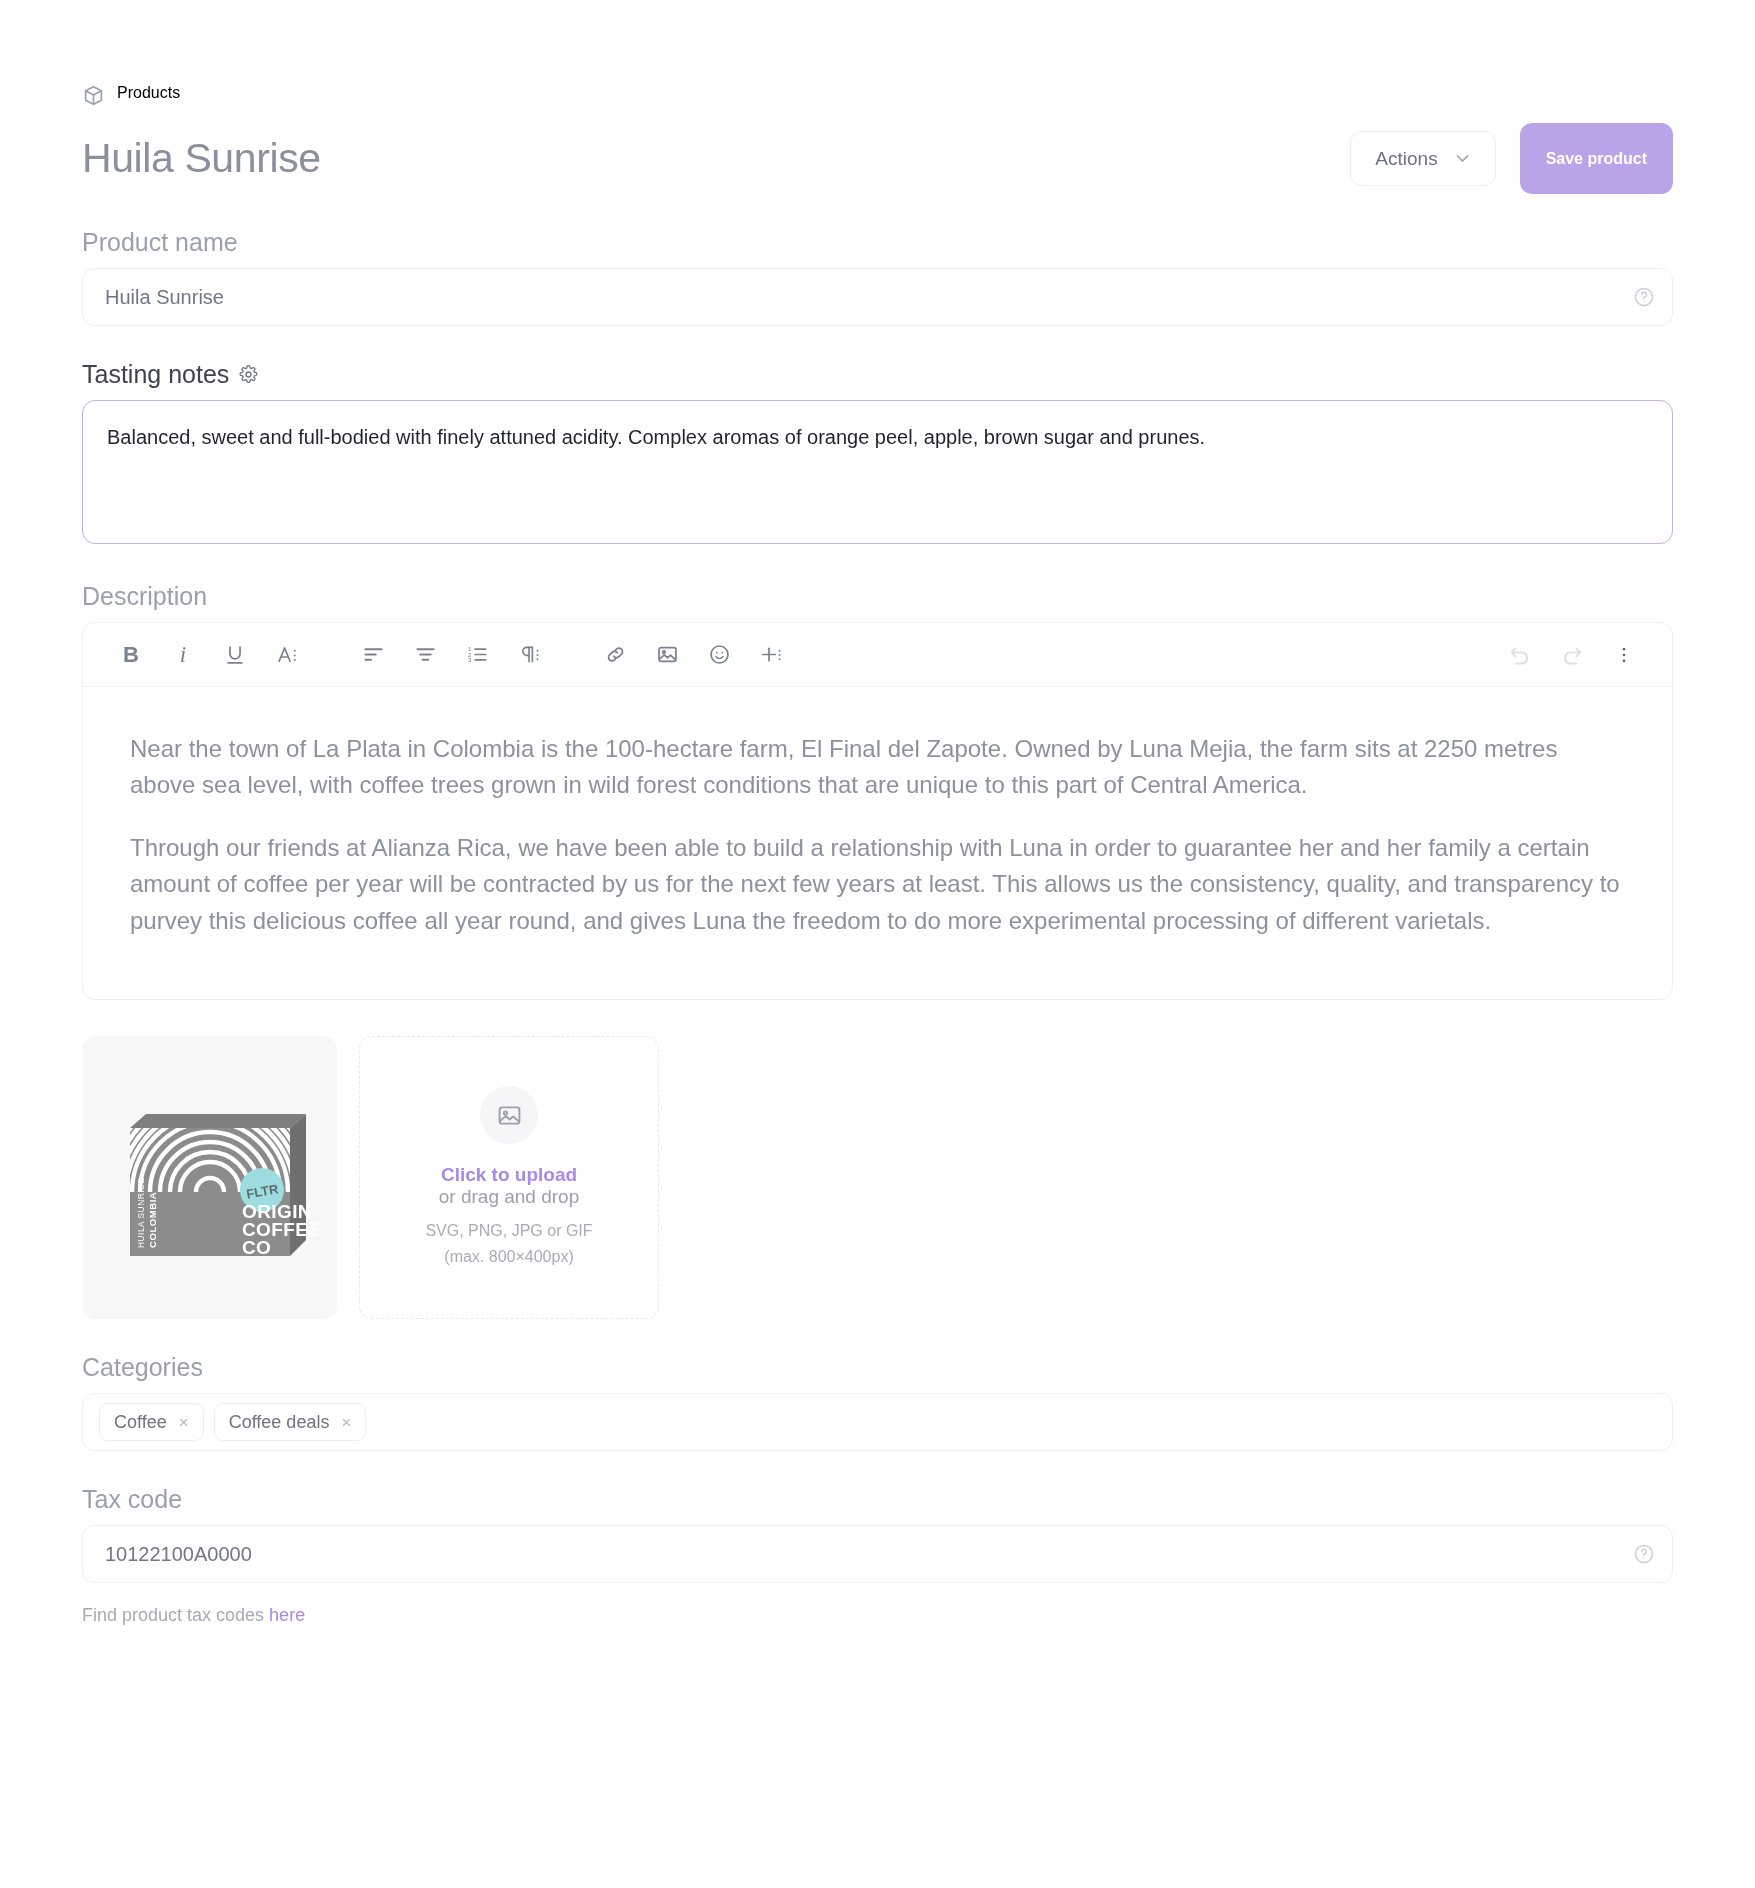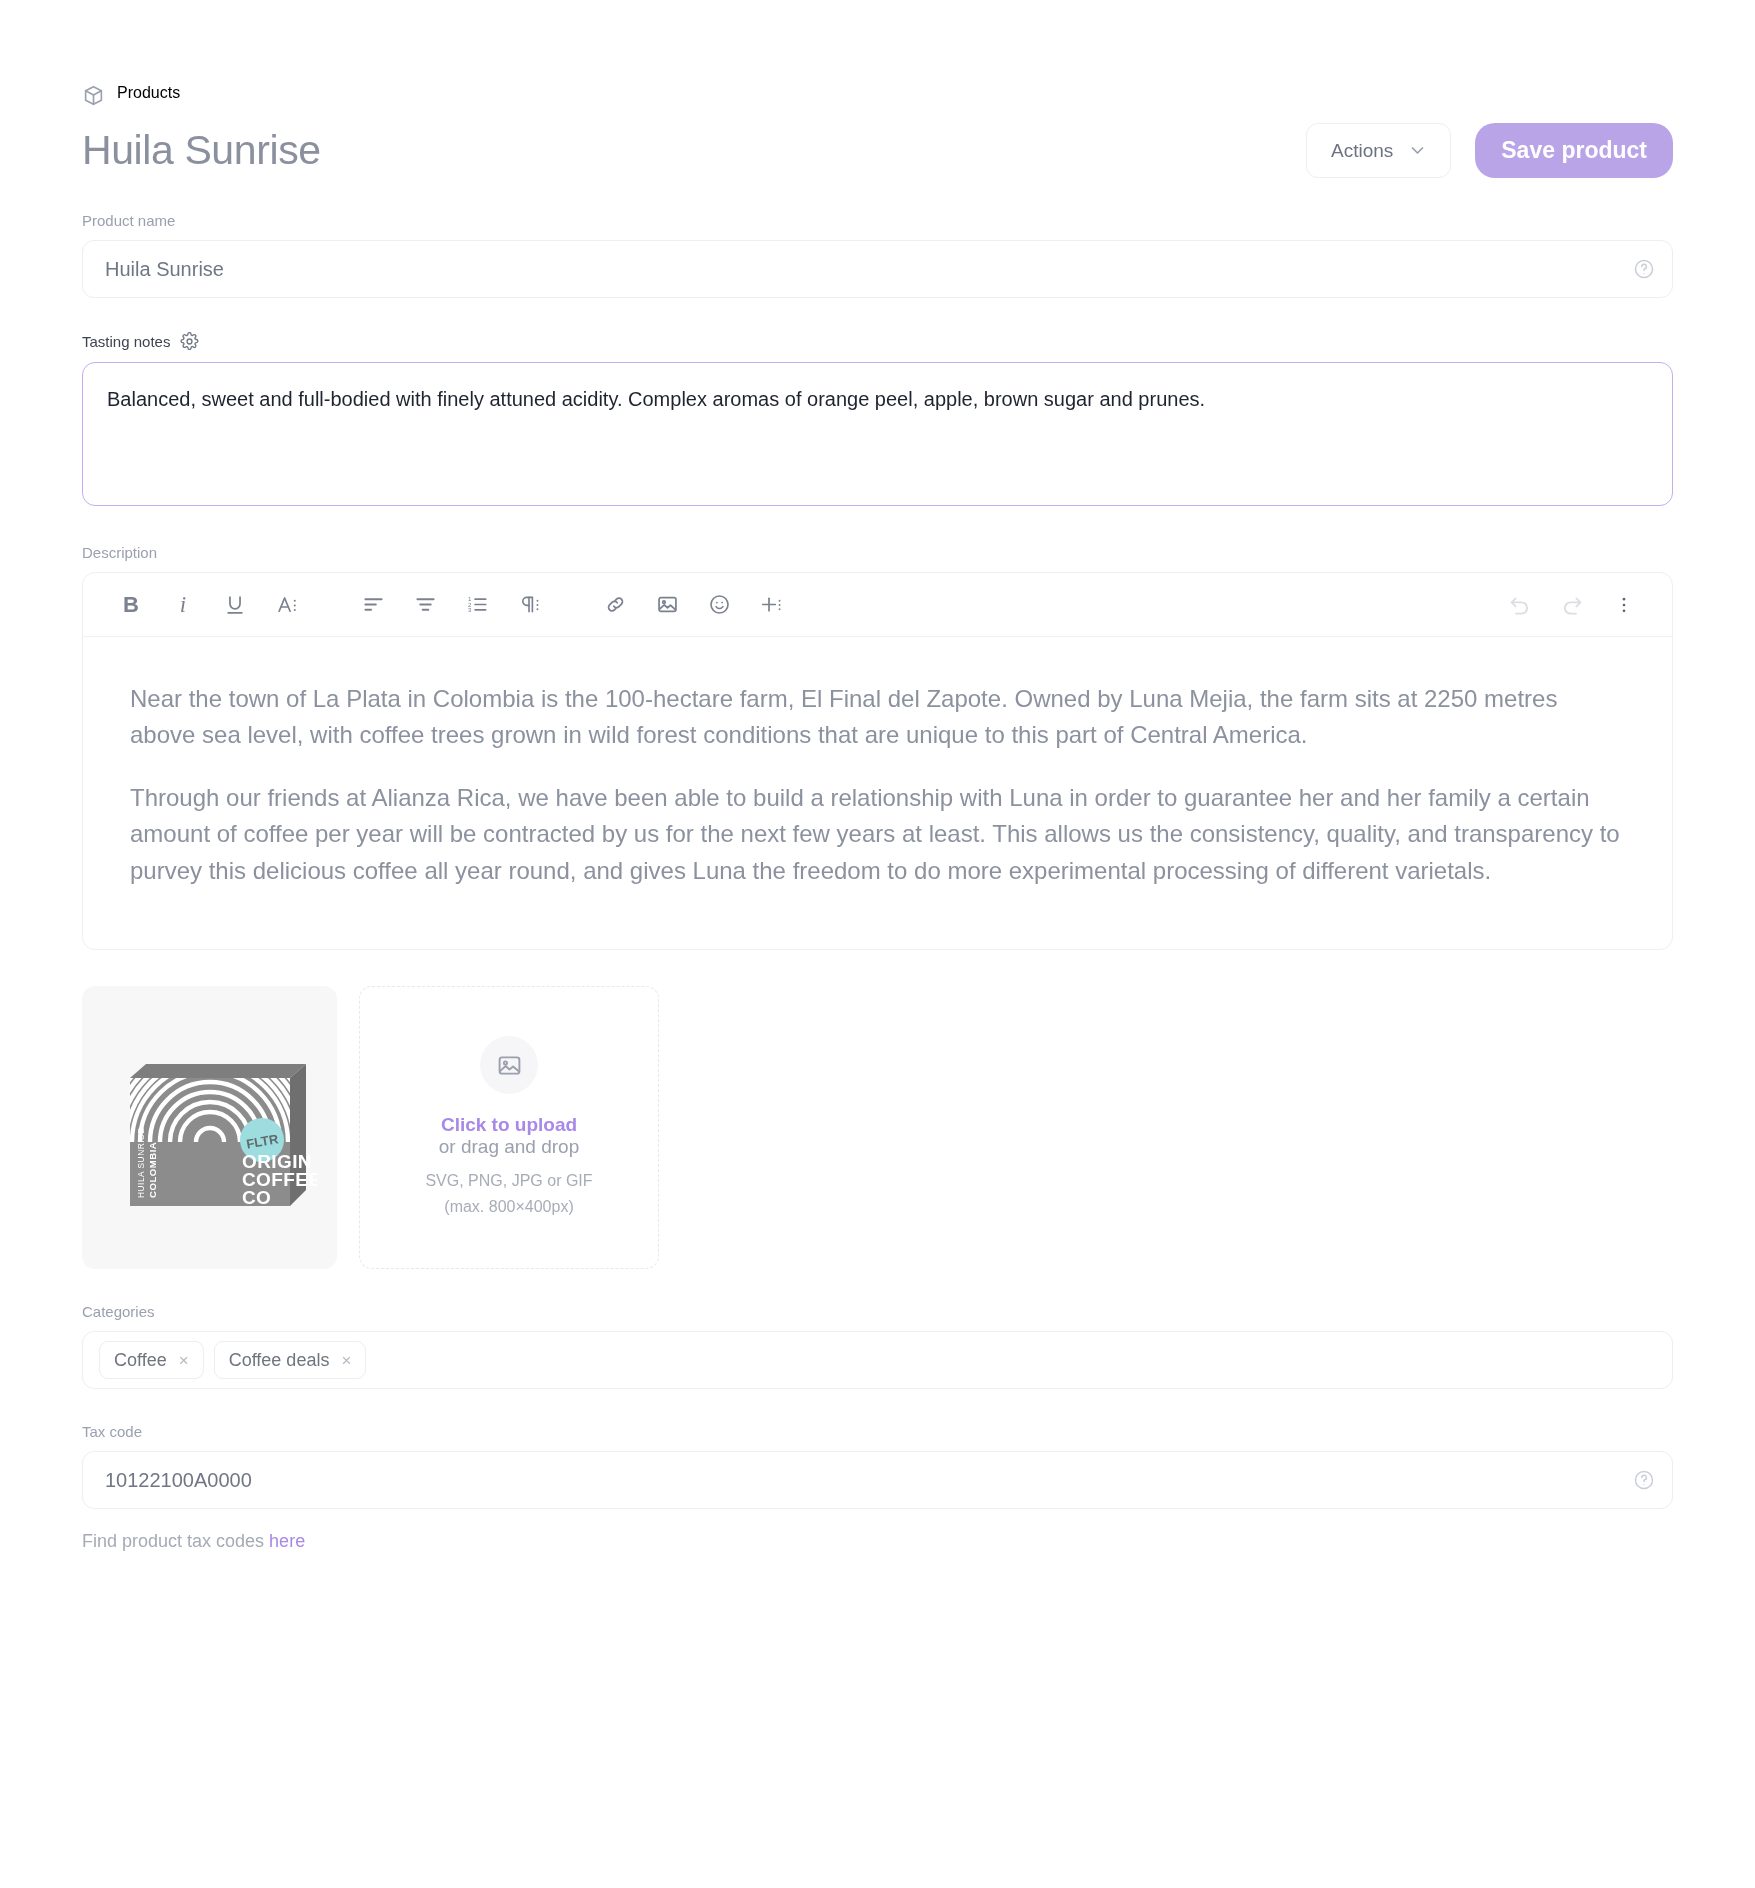--- a/index.html
+++ b/index.html
@@ -22,30 +22,30 @@
 
   .btn-actions {
     display:flex; align-items:center; gap:16px;
     height:55px; padding:0 24px;
     background:#fff; border:1.5px solid #edeef1; border-radius:12px;
     font-size:19px; color:#6b7280; cursor:pointer;
     font-family:"Liberation Sans", sans-serif;
     justify-content:flex-end;
   }
   .btn-save {
-    height:55px; padding:0 26px;
-    background:#b9a4e8; border:none; border-radius:20px;
-    color:#ffffff; font-size:23px; font-weight:700; cursor:pointer;
+    height:71px; padding:0 26px;
+    background:#b9a4e8; border:none; border-radius:12px;
+    color:#ffffff; font-size:16px; font-weight:700; cursor:pointer;
     font-family:"Liberation Sans", sans-serif;
   }
   .chev { width:17px; height:17px; display:block; color:#9aa0ae; }
 
   
   .field { margin-top:34px; }
-  .field-label { font-size:15px; color:#9aa0ae; margin-bottom:11px; display:block; }
+  .field-label { font-size:25px; color:#9aa0ae; margin-bottom:11px; display:block; }
   .field-label.dark { color:#3d4351; display:flex; align-items:center; gap:10px; }
   .gear { width:19px; height:19px; display:block; color:#707784; }
 
   .input-wrap { position:relative; }
   .text-input {
     width:100%; height:58px;
     border:1.5px solid #edeef1; border-radius:12px;
     padding:0 52px 0 22px;
     font-size:20px; color:#707784; background:#fff;
     font-family:"Liberation Sans", sans-serif;

